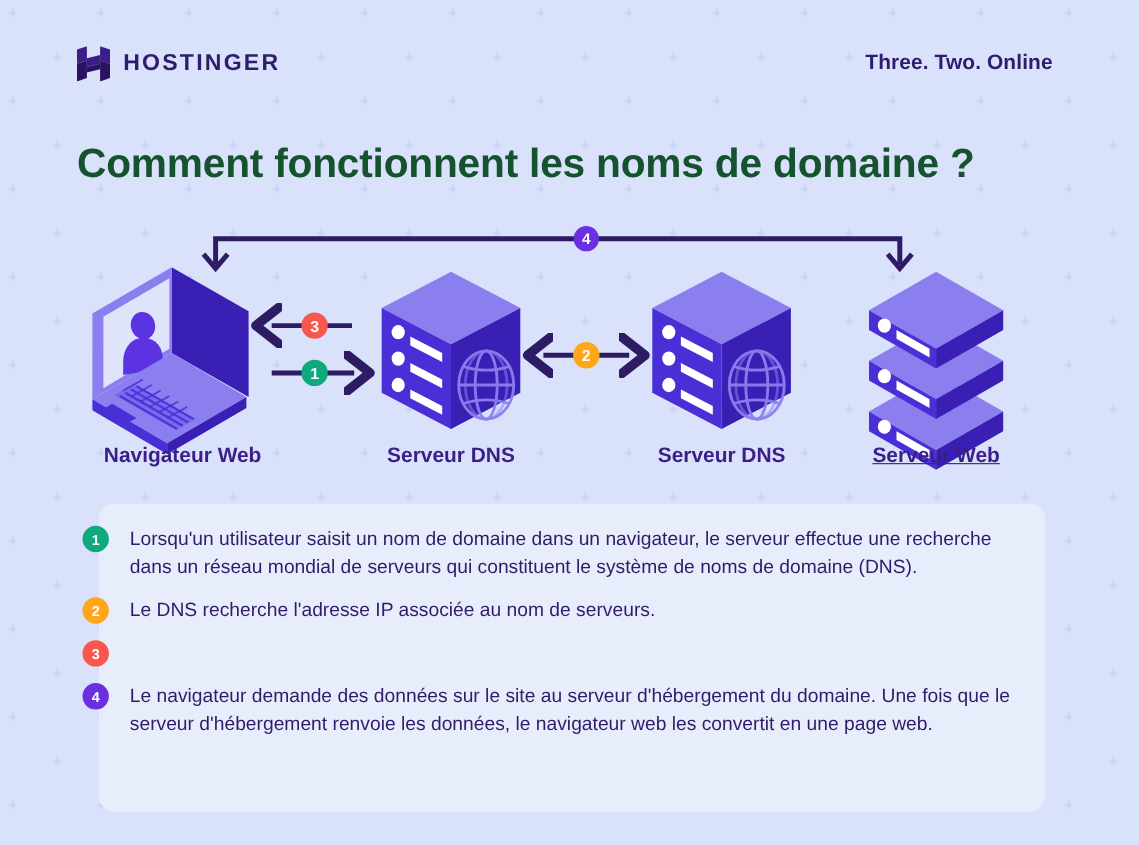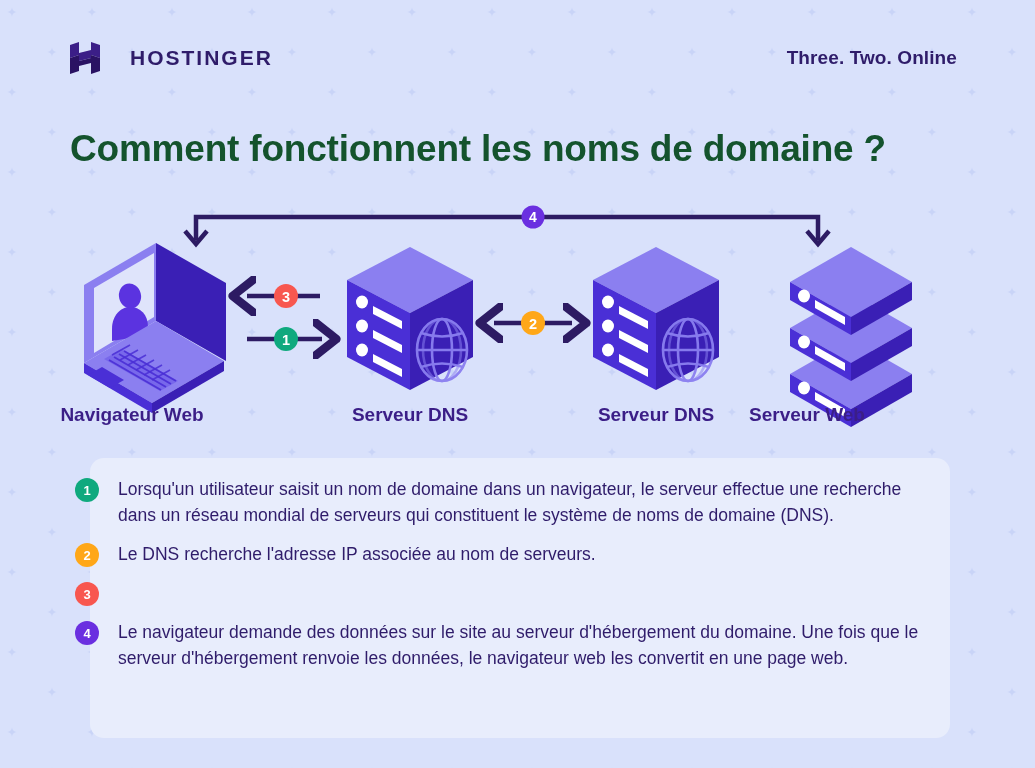--- a/index.html
+++ b/index.html
@@ -19,21 +19,21 @@
   }
   #sparkle-layer svg { position: absolute; inset: 0; width: 100%; height: 100%; }
 
   .page { position: relative; width: 1035px; height: 768px; }
 
   
   .header {
     position: absolute; top: 42px; left: 70px; right: 78px;
     display: flex; align-items: center; justify-content: space-between;
   }
-  .logo-wrap { display: flex; align-items: center; gap: 30px; }
+  .logo-wrap { display: flex; align-items: center; gap: 12px; }
   .logo-mark { width: 30px; height: 32px; display: block; }
   .logo-text {
     font-size: 21px; font-weight: bold; letter-spacing: 2.0px;
     color: #2f1c6a;
   }
   .tagline {
     font-size: 19px; font-weight: bold; color: #2f1c6a;
     letter-spacing: 0.1px;
   }
 
@@ -265,24 +265,24 @@
       <g>
         <line x1="531" y1="128" x2="572" y2="128" stroke="#2d1b63" stroke-width="4.5" marker-end="url(#ah-r)"></line>
         <line x1="535" y1="128" x2="494" y2="128" stroke="#2d1b63" stroke-width="4.5" marker-end="url(#ah-l)"></line>
         <circle cx="533" cy="128" r="12" fill="#ffa718"></circle>
         <text x="533" y="133.5" text-anchor="middle" font-family="Liberation Sans, sans-serif" font-size="14.5" font-weight="bold" fill="#ffffff">2</text>
       </g>
     </svg>
   </div>
 
   <div class="node-labels">
-    <div class="node-label" style="left:132px;">Navigateur Web</div>
+    <div class="node-label" style="left:166px;">Navigateur Web</div>
     <div class="node-label" style="left:410px;">Serveur DNS</div>
     <div class="node-label" style="left:656px;">Serveur DNS</div>
-    <div class="node-label" style="left:807px;">Serveur Web</div>
+    <div class="node-label" style="left:851px;text-decoration:underline;">Serveur Web</div>
   </div>
 
   <div class="legend-panel"></div>
 
   <div class="legend-list">
 
     <div class="legend-item">
       <div class="legend-badge" style="background:#0fa97e;">1</div>
       <div class="legend-text" style="max-width:800px;">Lorsqu'un utilisateur saisit un nom de domaine dans un navigateur, le serveur effectue une recherche dans un réseau mondial de serveurs qui constituent le système de noms de domaine (DNS).</div>
     </div>

